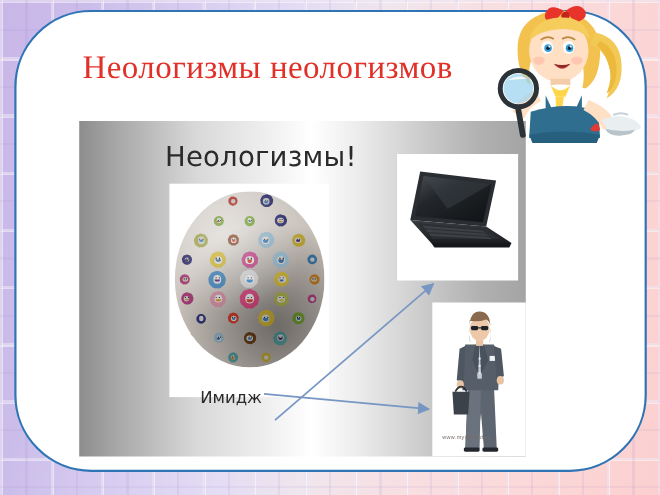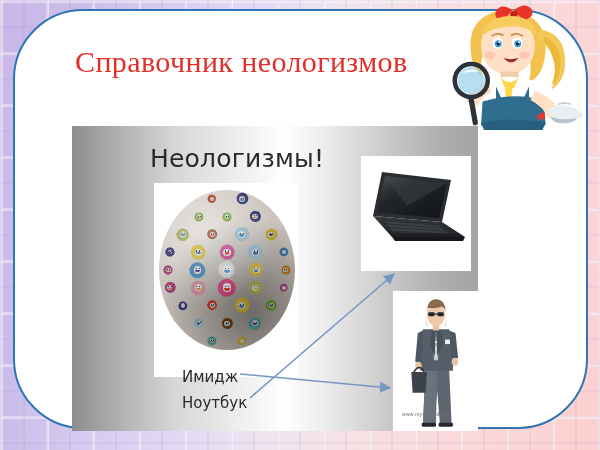--- a/index.html
+++ b/index.html
@@ -65,21 +65,21 @@
     font-family: "Liberation Serif", serif;
     font-size: 30px;
     color: #e03028;
     letter-spacing: 0.4px;
     white-space: nowrap;
   }
 
   
   .panel {
     position: absolute;
-    left: 72px; top: 126px;
+    left: 72px; top: 110px;
     width: 406px; height: 305px;
     background: linear-gradient(to right,
        #8d8d8d 0%, #a9a9a9 9%, #d8d8d8 26%,
        #f2f2f2 44%, #ffffff 52%, #ededed 62%,
        #c9c9c9 78%, #b0b0b0 90%, #a4a4a4 100%);
     overflow: hidden;
   }
   .panel-heading {
     position: absolute;
     left: 78px; top: 18px;
@@ -203,21 +203,21 @@
 <body>
 
 <div id="slide">
 
   <div class="bg-base"></div>
   <div class="bg-grid"></div>
   <div class="bg-grid2"></div>
 
   <div class="card"></div>
 
-  <div class="title">Справочник неологизмов</div>
+  <div class="title">Неологизмы неологизмов</div>
 
   <div class="panel">
 
     <div class="panel-heading">Неологизмы!</div>
 
     <div class="tile tile-sphere"></div>
     <div class="tile tile-laptop"></div>
     <div class="tile tile-woman"></div>
 
     <div class="sphere-wrap">
@@ -994,21 +994,20 @@
           <path d="M 0 0 L 10 5 L 0 10 z" fill="#7796c4"></path>
         </marker>
       </defs>
 
       <line x1="178" y1="272" x2="322" y2="148" stroke="#7796c4" stroke-width="1.6" marker-end="url(#ah)"></line>
 
       <line x1="168" y1="248" x2="318" y2="262" stroke="#7796c4" stroke-width="1.6" marker-end="url(#ah)"></line>
     </svg>
 
     <div class="lbl lbl-image">Имидж</div>
-    <div class="lbl lbl-laptop">Ноутбук</div>
 
     <div class="wm-sub">www.myshared.ru</div>
 
   </div>
 
   <div class="girl">
     <svg viewBox="0 0 220 172" width="165" height="130">
 
       <path d="M74 18 q30 -18 58 0 q24 14 22 46 q-2 34 -22 42 q6 -26 -4 -42 q-26 10 -52 -4 q-12 16 -6 40 q-16 -12 -16 -44 q0 -26 20 -38 Z" fill="#f2c14e"></path>
 

